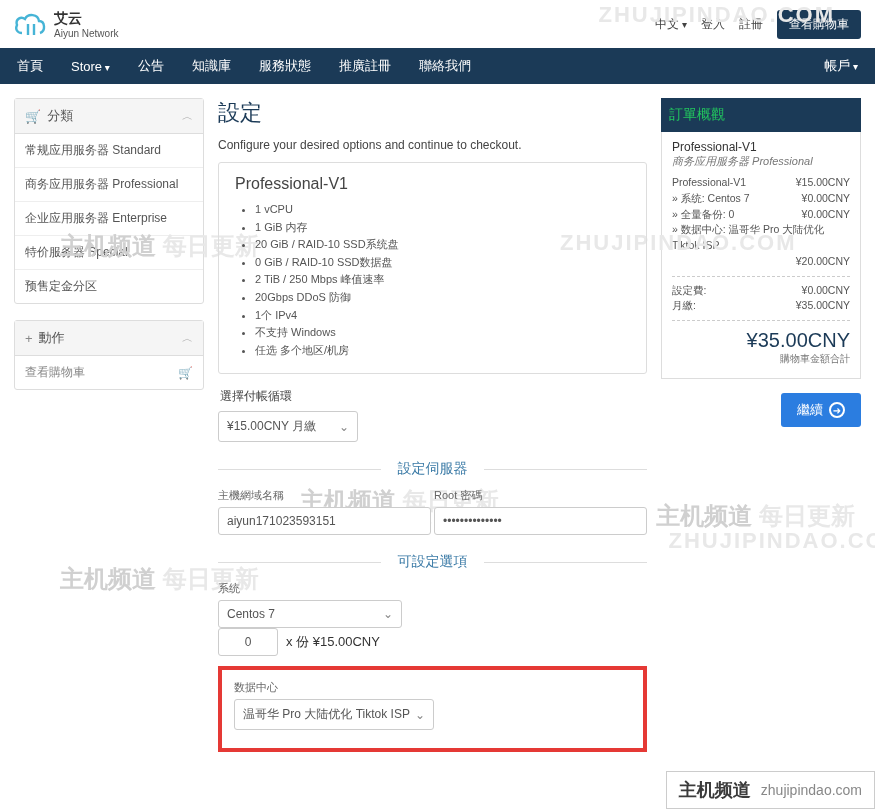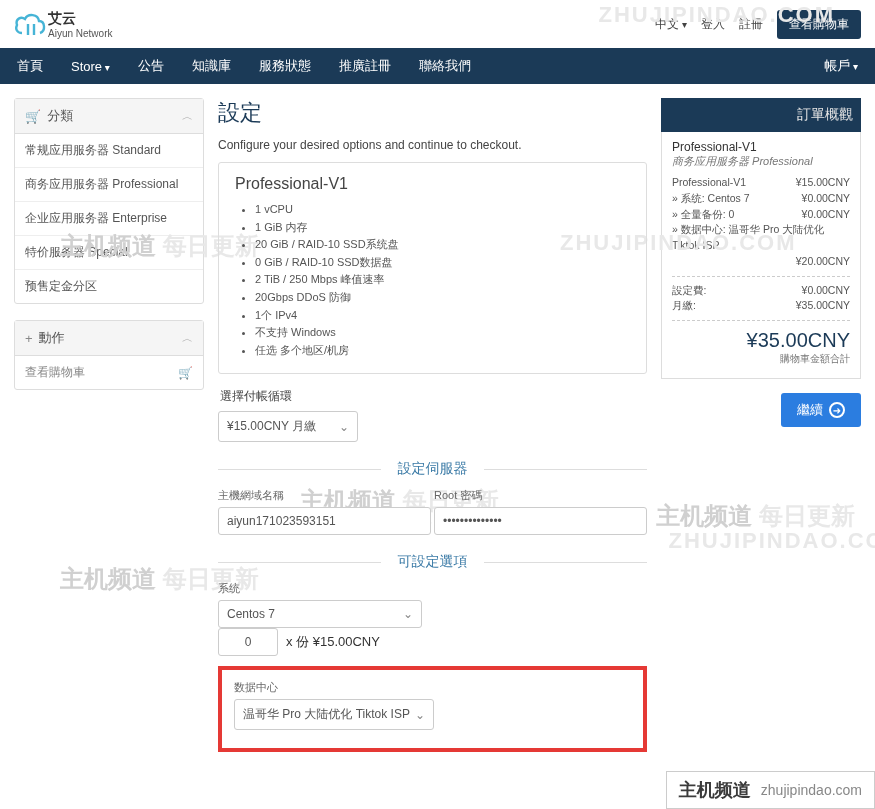--- a/index.html
+++ b/index.html
@@ -1,20 +1,20 @@
 <!DOCTYPE html>
 <html><head>
 <meta charset="utf-8">
 <style>
   * { box-sizing: border-box; margin: 0; padding: 0; }
   body { font-family: "Helvetica Neue", Helvetica, Arial, sans-serif; font-size: 13px; color: #333; background: #fff; width: 875px; }
   a { text-decoration: none; }
 
   .topbar { display: flex; align-items: center; padding: 6px 14px; height: 48px; }
-  .logo { display: flex; align-items: center; }
+  .logo { display: flex; align-items: center; gap: 6px; }
   .logo-text { font-weight: bold; font-size: 14px; }
   .logo-sub { font-size: 10px; color: #555; }
   .top-right { margin-left: auto; display: flex; align-items: center; gap: 14px; font-size: 12px; color: #444; }
   .top-right .caret::after { content: "▾"; margin-left: 3px; font-size: 10px; }
   .btn-cart { background: #1b3a57; color: #fff; padding: 6px 12px; border-radius: 3px; font-size: 12px; }
 
   .navbar { background: #1b3a57; color: #fff; display: flex; align-items: center; padding: 0 3px; height: 36px; font-size: 13px; }
   .navbar .nav-item { padding: 0 14px; cursor: pointer; }
   .navbar .nav-item.caret::after { content: " ▾"; font-size: 10px; }
   .navbar .spacer { flex: 1; }
@@ -51,21 +51,21 @@
   .grid2 { display: flex; gap: 3px; }
   .grid2 > div { flex: 1; }
   .small-label { font-size: 11px; color: #666; margin-bottom: 4px; }
 
   .qty-row { display: flex; align-items: center; gap: 8px; }
   .qty-input { width: 60px; text-align: center; }
 
   .highlight-box { border: 4px solid #e53935; padding: 10px 12px 18px; margin-top: 10px; position: relative; }
 
   .summary { width: 200px; flex-shrink: 0; }
-  .sum-head { background: #1b3a57; color: #e5e5e5; text-align: right; padding: 8px; font-size: 14px; }
+  .sum-head { background: #1b3a57; color: #22c55e; text-align: left; padding: 8px; font-size: 14px; }
   .sum-body { border: 1px solid #ddd; border-top: none; padding: 8px 10px 12px; font-size: 11px; }
   .sum-body .pname { font-size: 12px; color: #333; }
   .sum-body .psub { font-style: italic; color: #777; margin-bottom: 6px; }
   .sum-line { display: flex; justify-content: space-between; font-size: 10.5px; color: #555; line-height: 1.5; }
   .sum-sep { border-top: 1px dashed #ccc; margin: 6px 0; }
   .sum-total { text-align: right; font-size: 20px; color: #1b3a57; margin-top: 8px; }
   .sum-totlabel { text-align: right; font-size: 10px; color: #777; }
   .btn-continue { display: inline-flex; align-items: center; gap: 6px; background: #2b7de0; color: #fff; padding: 8px 16px; border-radius: 3px; font-size: 13px; float: right; margin-top: 14px; }
   .btn-continue .circ { display: inline-flex; justify-content: center; align-items: center; width: 16px; height: 16px; border: 2px solid #fff; border-radius: 50%; font-size: 10px; }
 
@@ -183,21 +183,21 @@
       </div>
       <div>
         <div class="small-label">Root 密碼</div>
         <input class="input" style="width: 100%;" type="password" value="••••••••••••••">
       </div>
     </div>
 
     <div class="divider-title">可設定選項</div>
 
     <div class="small-label">系统</div>
-    <div class="select" style="width:204px">
+    <div class="select" style="width:184px">
       <span>Centos 7</span>
       <span class="arrow">⌄</span>
     </div>
 
     <div class="qty-row">
       <input class="input qty-input" value="0" style="">
       <span>x 份 ¥15.00CNY</span>
     </div>
 
     <div class="highlight-box">

